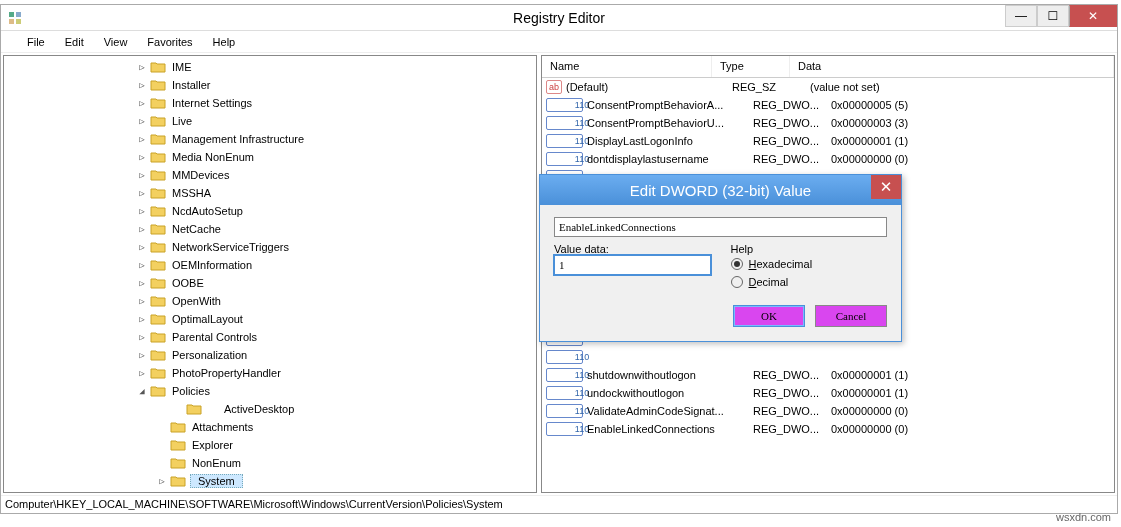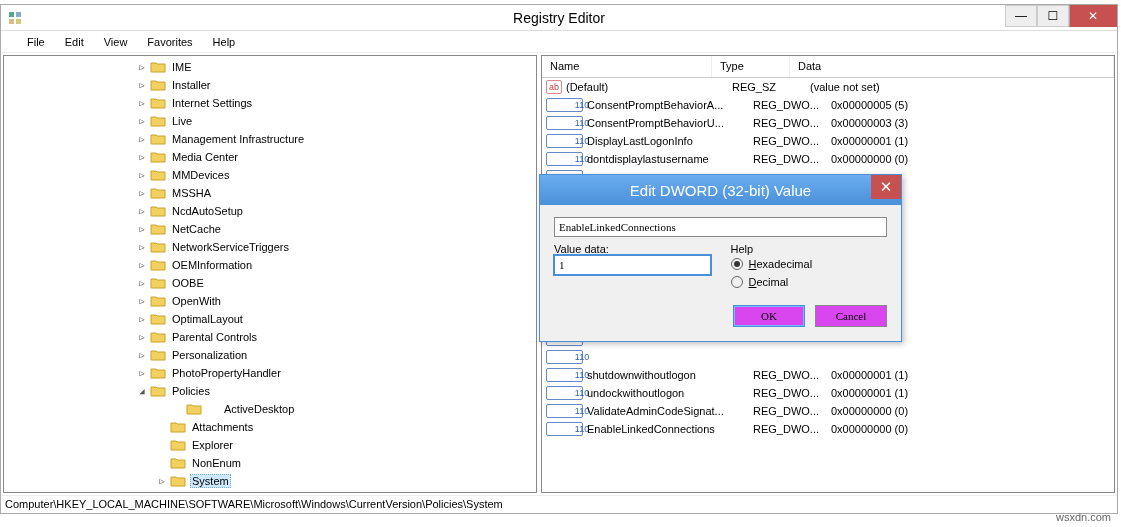--- a/index.html
+++ b/index.html
@@ -18,21 +18,21 @@
 .pane { border:1px solid #888; margin:2px; background:#fff; position:relative; overflow:hidden; }
 .tree-pane { width:534px; overflow-y:scroll; }
 .list-pane { flex:1; overflow-y:scroll; }
 .status { height:18px; padding:2px 4px; font-size:11px; border-top:1px solid #eee; }
 
 .tree { padding:2px 4px 2px 0; }
 .tnode { display:flex; align-items:center; height:18px; white-space:nowrap; }
 .exp { width:16px; text-align:center; color:#555; font-size:9px; font-family:monospace; }
 .folder { width:16px; height:14px; display:inline-block; margin-right:4px; }
 .tnode .lbl { padding:0 2px; }
-.tnode.sel .lbl { background:#cde8ff; border:1px dotted #7ab; padding:0 1px; }
+.tnode.sel .lbl { background:#cde8ff; border:1px dotted #7ab; padding:0 7px; }
 
 .listhdr { display:flex; height:22px; border-bottom:1px solid #ccc; background:#fff; position:sticky; top:0; }
 .listhdr div { padding:4px 8px; border-right:1px solid #eee; }
 .col-n { width:170px; } .col-t { width:78px; } .col-d { flex:1; }
 .row { display:flex; height:18px; align-items:center; padding-left:4px; }
 .row .ic { width:16px; height:14px; margin-right:4px; display:inline-flex; align-items:center; justify-content:center; font-size:9px; }
 .ic-str { background:#fff; border:1px solid #d88; color:#c44; border-radius:2px; }
 .ic-dw { background:#fff; border:1px solid #68c; color:#36a; border-radius:2px;padding-left:35px; }
 .row .n { width:166px; overflow:hidden; text-overflow:ellipsis; white-space:nowrap; }
 .row .t { width:78px; overflow:hidden; text-overflow:ellipsis; white-space:nowrap; }
@@ -124,21 +124,21 @@
             <span class="folder"><svg width="16" height="14" viewBox="0 0 16 14">
                 <path d="M1 3 L6 3 L7 4 L15 4 L15 12 L1 12 Z" fill="#f3d060" stroke="#c9a227"></path>
               </svg></span>
             <span class="lbl">Management Infrastructure</span>
           </div>
           <div class="tnode" style="padding-left: 130px;">
             <span class="exp">▷</span>
             <span class="folder"><svg width="16" height="14" viewBox="0 0 16 14">
                 <path d="M1 3 L6 3 L7 4 L15 4 L15 12 L1 12 Z" fill="#f3d060" stroke="#c9a227"></path>
               </svg></span>
-            <span class="lbl">Media Center</span>
+            <span class="lbl">Media NonEnum</span>
           </div>
           <div class="tnode" style="padding-left: 130px;">
             <span class="exp">▷</span>
             <span class="folder"><svg width="16" height="14" viewBox="0 0 16 14">
                 <path d="M1 3 L6 3 L7 4 L15 4 L15 12 L1 12 Z" fill="#f3d060" stroke="#c9a227"></path>
               </svg></span>
             <span class="lbl">MMDevices</span>
           </div>
           <div class="tnode" style="padding-left: 130px;">
             <span class="exp">▷</span>

